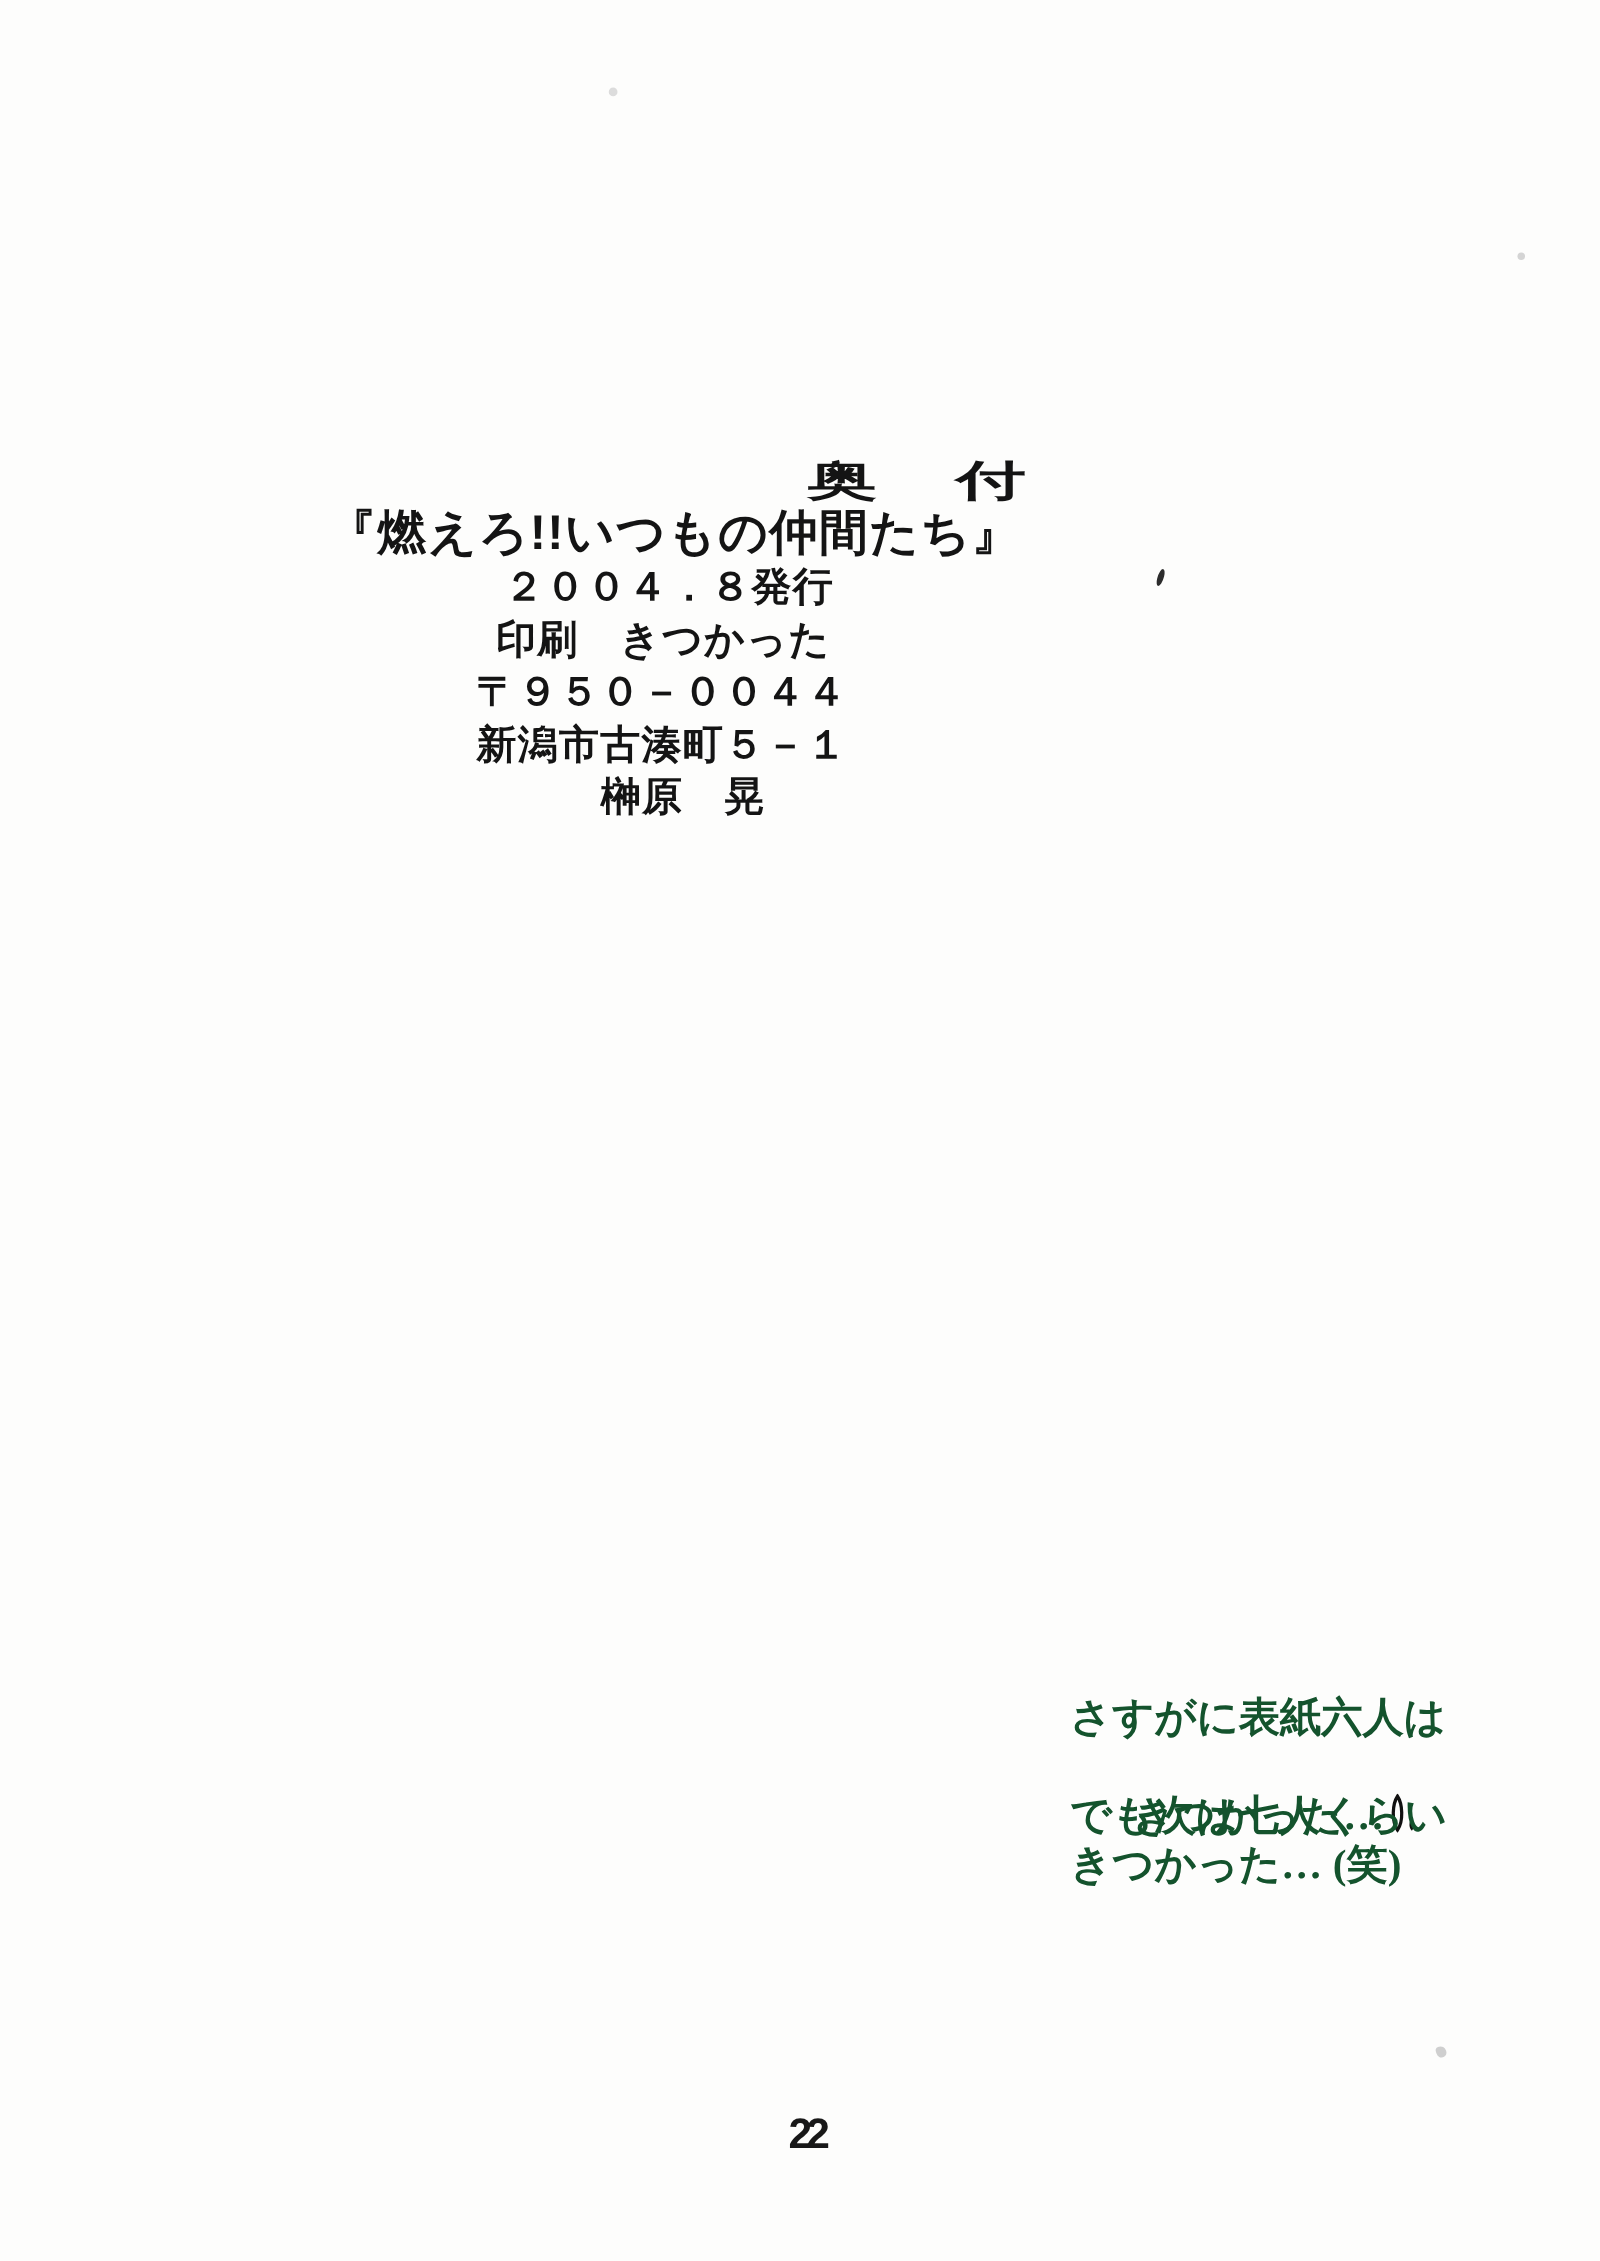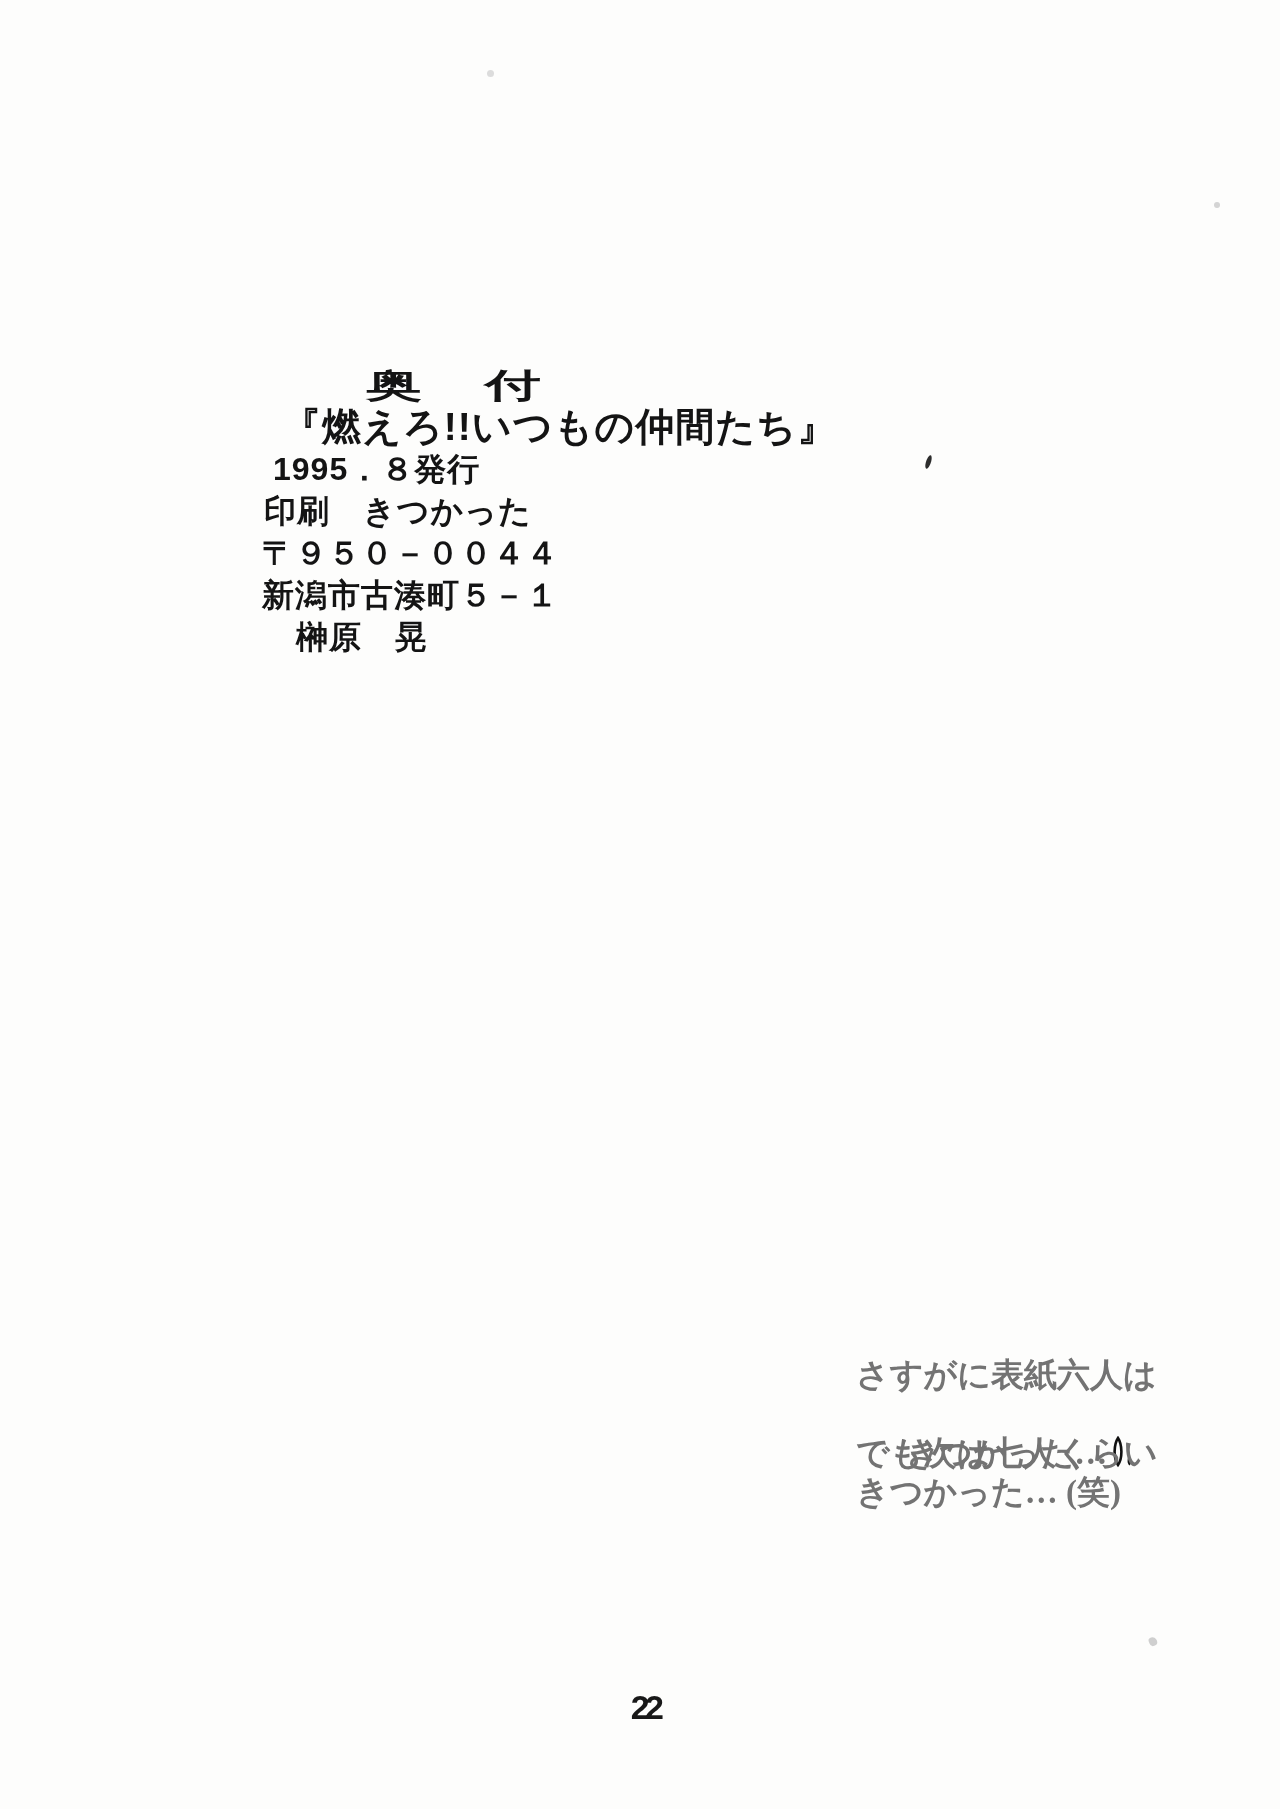--- a/index.html
+++ b/index.html
@@ -14,22 +14,23 @@
     margin: 0 auto;
     background: #fdfdfc;
     overflow: hidden;
     font-family: "Liberation Sans", "DejaVu Sans", sans-serif;
     color: #141414;
   }
 
   
   .colophon {
     position: absolute;
-    left: 262px;
+    left: 242px;
     top: 364px;
+    text-align: center;
   }
   .colophon .line {
     height: 42px;
     line-height: 42px;
     font-size: 32px;
     font-weight: 600;
     letter-spacing: 1px;
     white-space: pre;
   }
   .colophon .heading {
@@ -46,21 +47,21 @@
   .colophon .l-postal  { margin-left: 0px; }
   .colophon .l-address { margin-left: 0px; }
   .colophon .l-author  { margin-left: 34px; }
 
   
   .afterword {
     position: absolute;
     left: 856px;
     top: 1356px;
     font-family: "Liberation Serif", "DejaVu Serif", serif;
-    color: #737373;
+    color: #14532d;
   }
   .afterword .nline {
     height: 39px;
     line-height: 39px;
     font-size: 33px;
     font-weight: 600;
     white-space: pre;
   }
   .sweat-drop {
     display: inline-block;
@@ -95,21 +96,21 @@
              border-radius: 40% 60% 50% 50%; transform: rotate(-20deg); }
 </style>
 </head>
 <body>
 
 <div class="page">
 
   <section class="colophon">
     <div class="line heading">奥　付</div>
     <div class="line l-title">『燃えろ!!いつもの仲間たち』</div>
-    <div class="line l-date">1995．８発行</div>
+    <div class="line l-date">２００４．８発行</div>
     <div class="line l-printer">印刷　きつかった</div>
     <div class="line l-postal">〒９５０－００４４</div>
     <div class="line l-address">新潟市古湊町５－１</div>
     <div class="line l-author">榊原　晃</div>
   </section>
 
   <section class="afterword">
     <div class="nline">さすがに表紙六人は</div>
     <div class="nline">
       <span>きつかった…</span><span class="sweat-drop"><svg width="28" height="32" viewBox="0 0 28 32">

